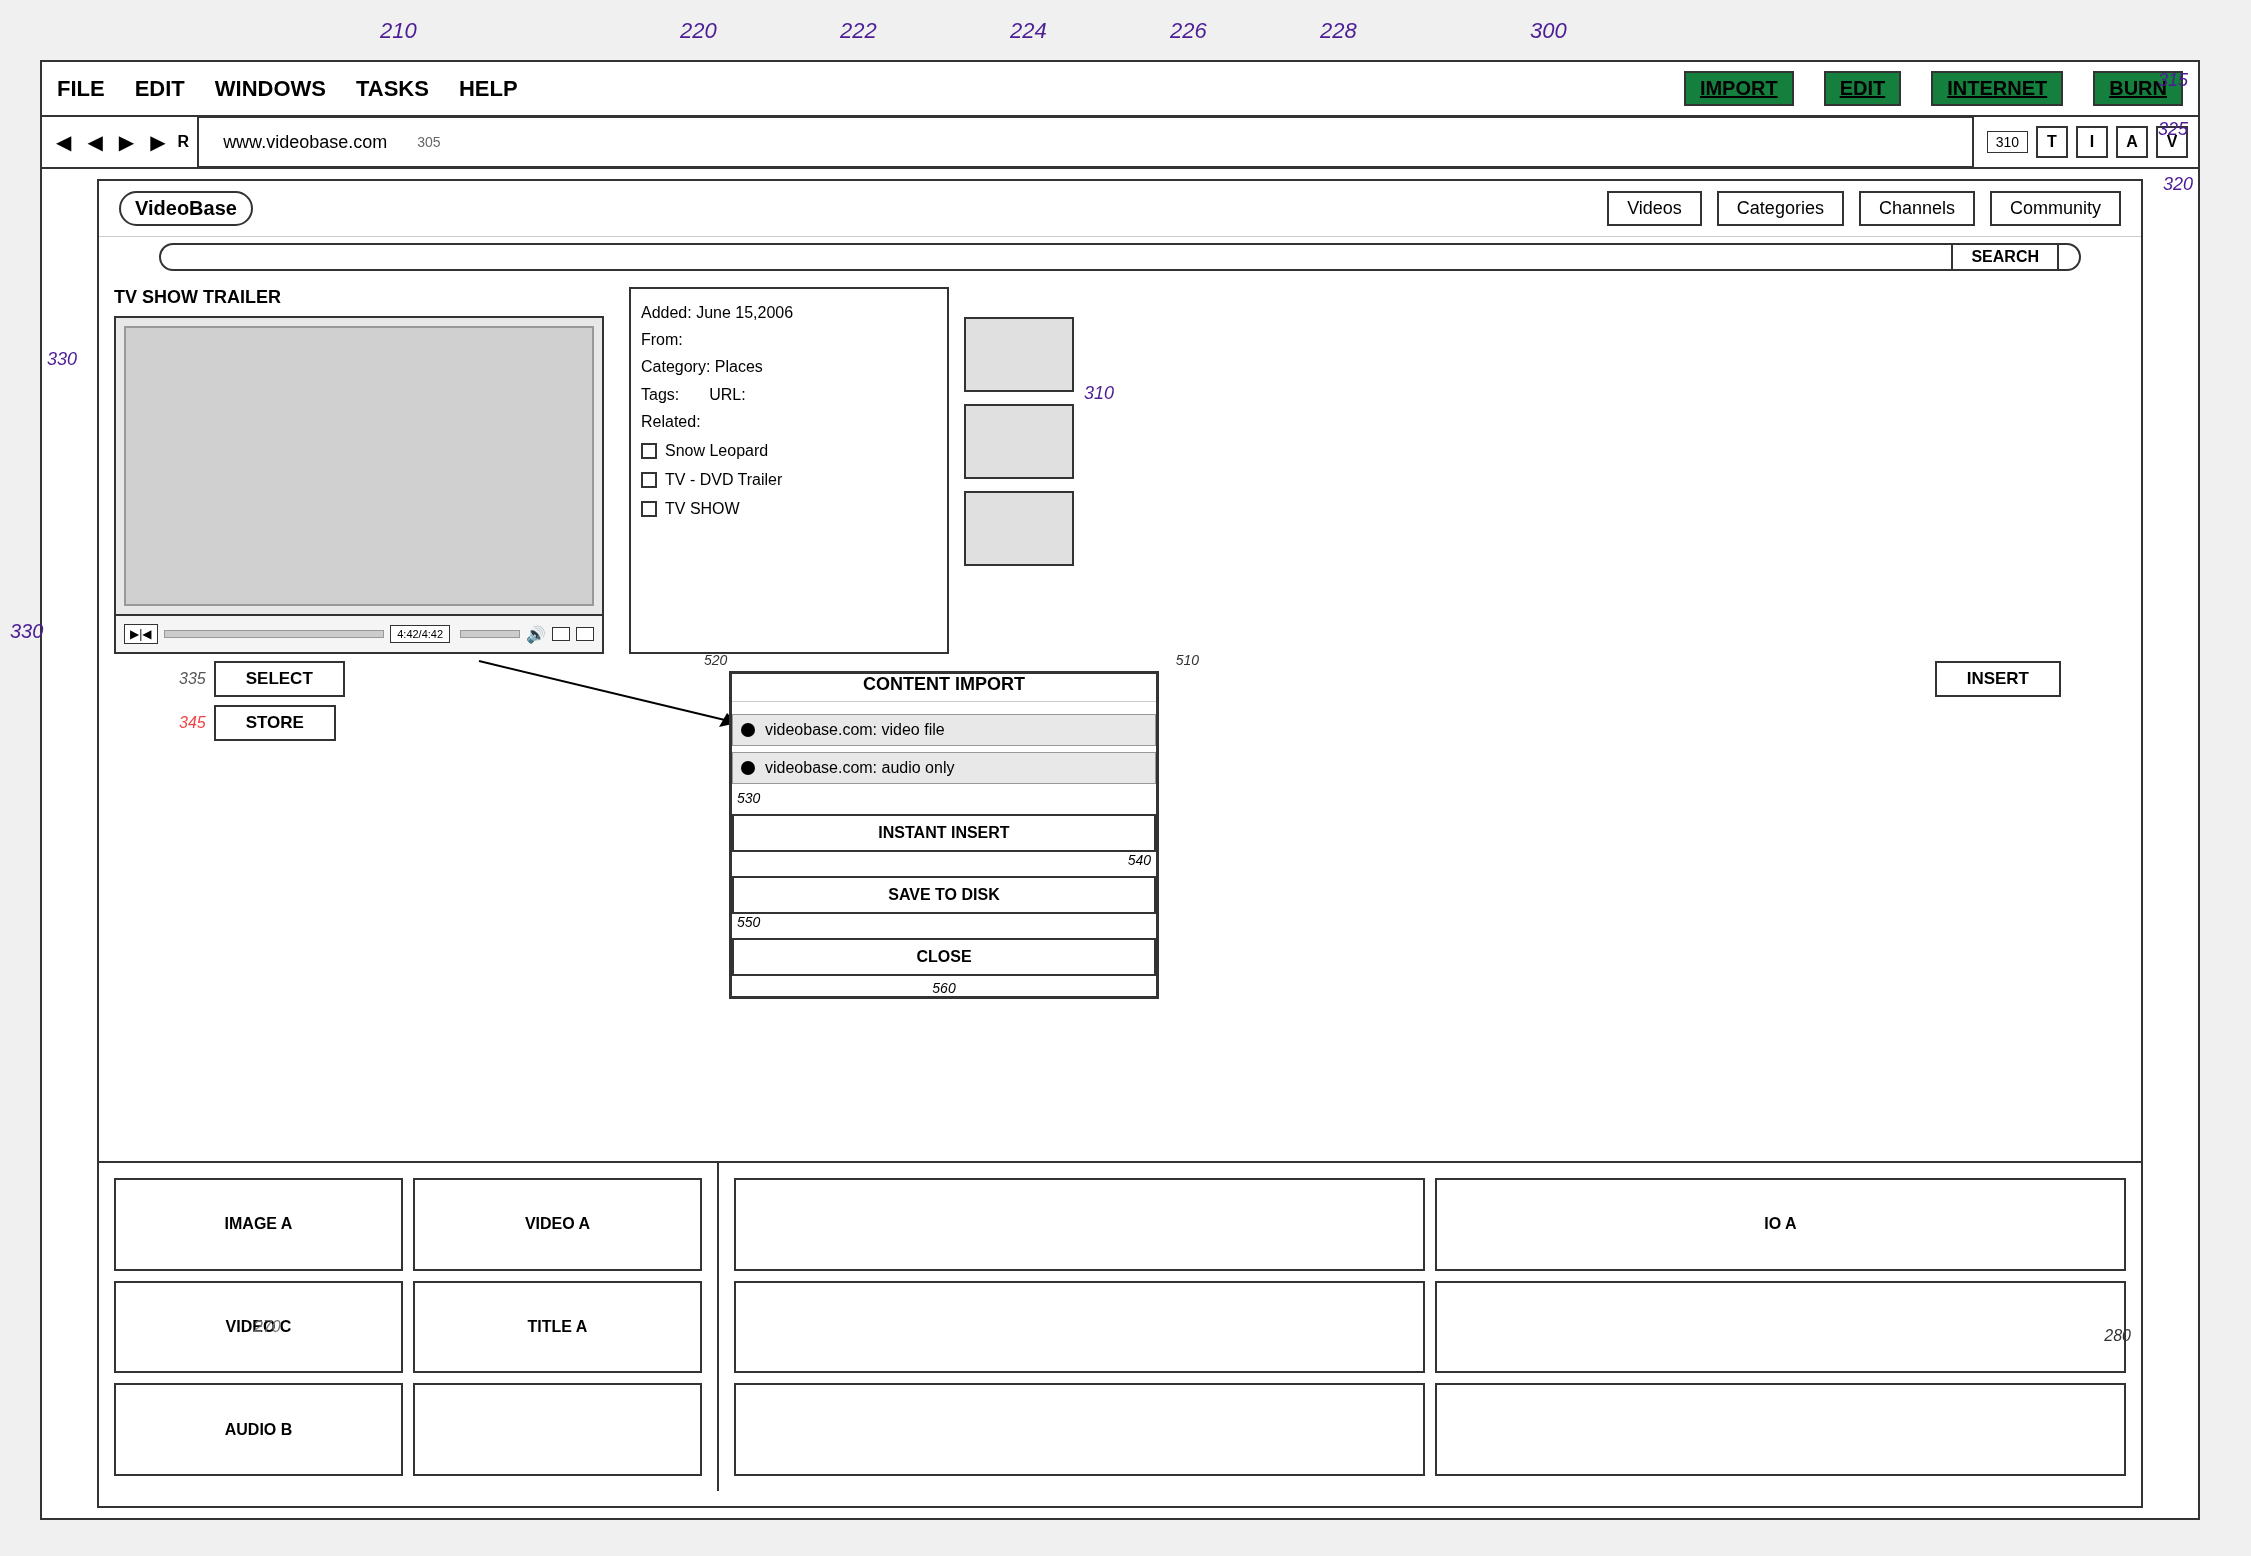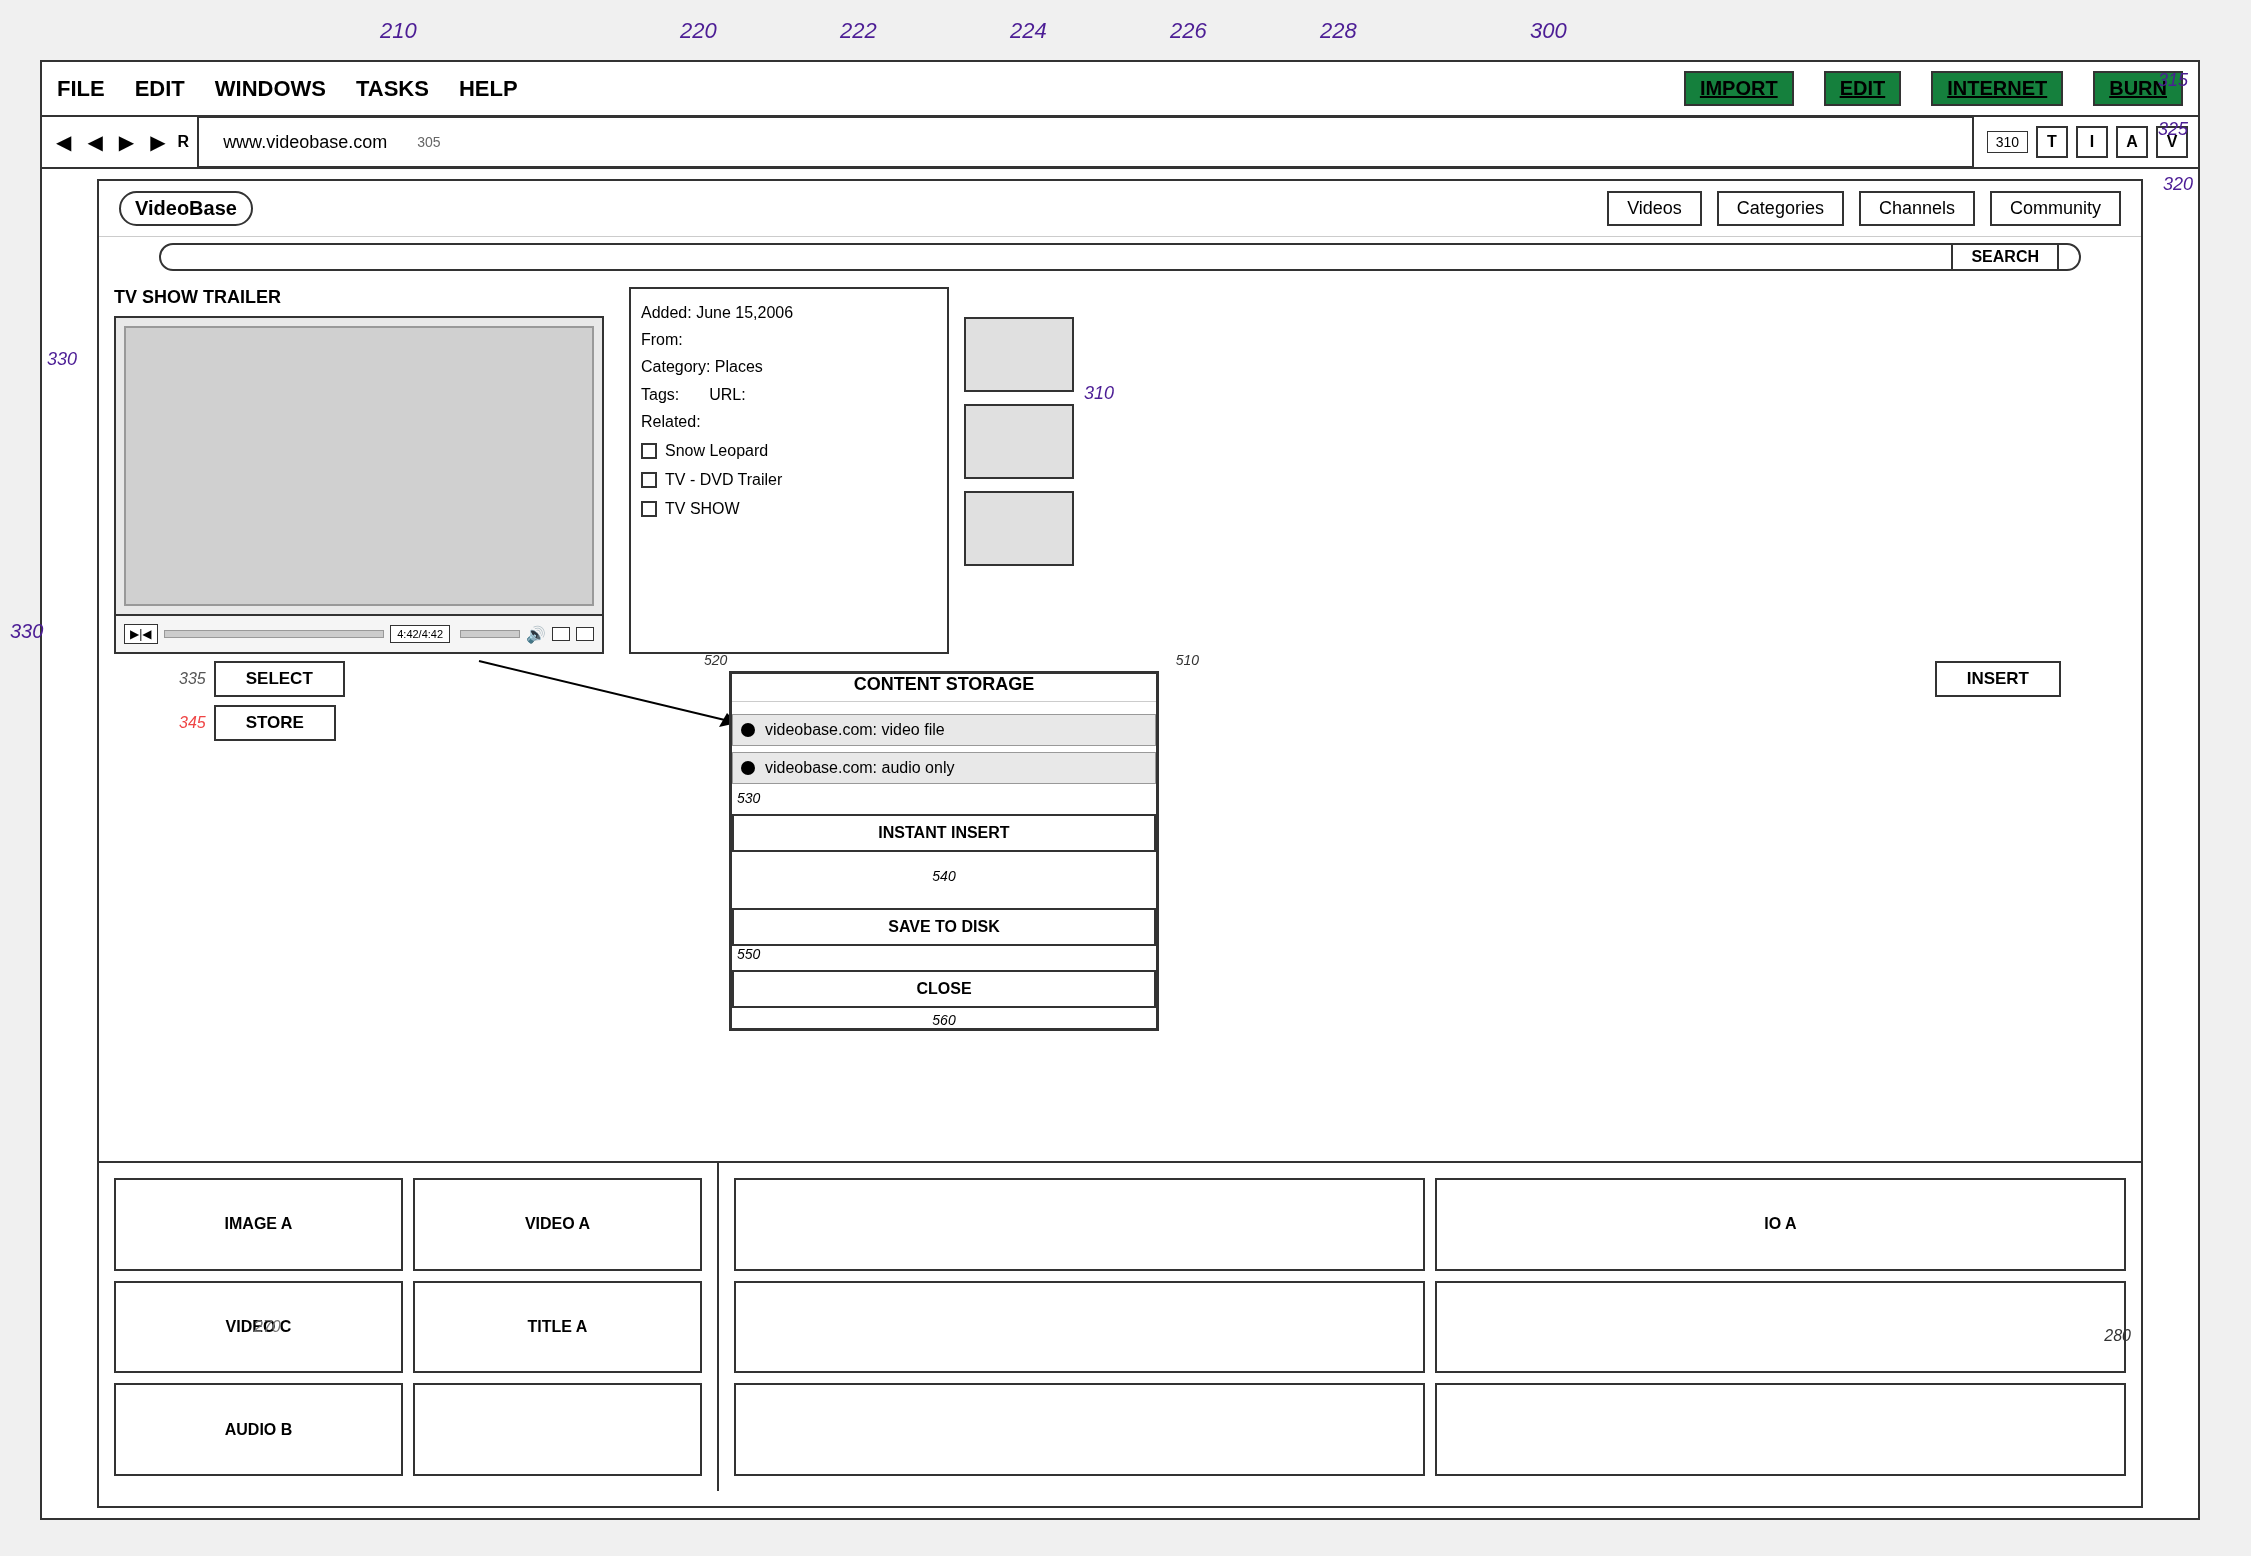--- a/index.html
+++ b/index.html
@@ -436,39 +436,39 @@
           <div class="asset-item"></div>
         </div>
         <div style="position:absolute; right:10px; top:50%; font-size:16px; font-style:italic; color:#333;">280</div>
       </div>
 
       <div style="position:absolute; top:490px; left:630px; width:430px; border:3px solid #333; background:#fff; z-index:10;">
         
         <div style="position:absolute; top:-2px; left:-3px; font-size:14px; font-style:italic; color:#333; transform:translate(-25px,-20px);">520</div>
         <div style="position:absolute; top:-2px; right:-3px; font-size:14px; font-style:italic; color:#333; transform:translate(40px,-20px);">510</div>
 
-        <div class="popup-title">CONTENT STORAGE</div>
+        <div class="popup-title">CONTENT IMPORT</div>
 
         <div class="storage-item">
           <div class="storage-dot"></div>
           <span>videobase.com: video file</span>
         </div>
         <div class="storage-item">
           <div class="storage-dot"></div>
           <span>videobase.com: audio only</span>
         </div>
 
         
         <div style="display:flex; justify-content:space-between; padding:0 5px; margin-top:4px;">
           <span style="font-size:14px; font-style:italic;">530</span>
         </div>
 
         <button class="popup-btn">INSTANT INSERT</button>
 
-        <div style="display:flex; justify-content:center; padding:16px 5px;">
+        <div style="display:flex; justify-content:flex-end; padding:0 5px;">
           <span style="font-size:14px; font-style:italic;">540</span>
         </div>
 
         <button class="popup-btn">SAVE TO DISK</button>
 
         <div style="display:flex; justify-content:space-between; padding:0 5px;">
           <span style="font-size:14px; font-style:italic;">550</span>
         </div>
 
         <button class="popup-btn">CLOSE</button>

